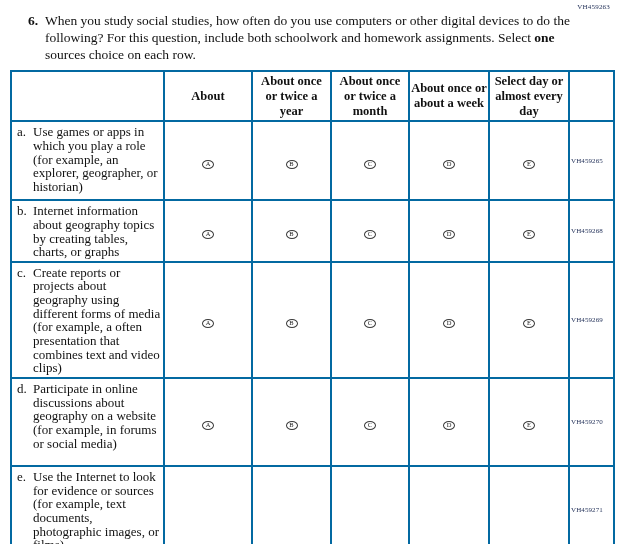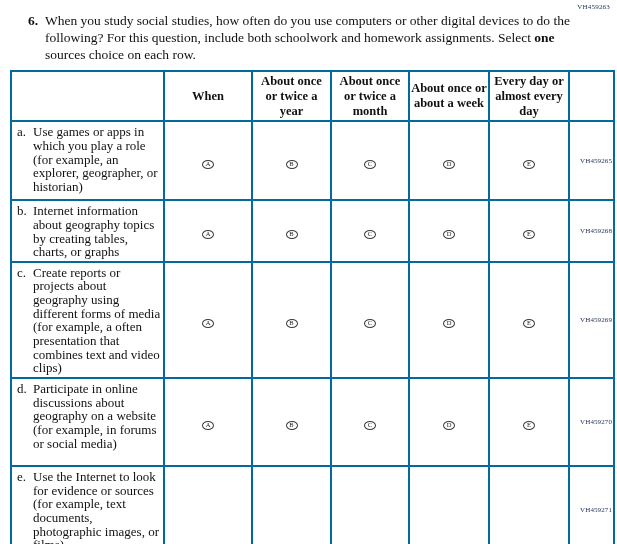--- a/index.html
+++ b/index.html
@@ -45,21 +45,21 @@
   td.opt{text-align:center;vertical-align:middle;padding:0;}
   .bubble{
     display:inline-flex;align-items:center;justify-content:center;
     width:12px;height:9px;
     border:1px solid #3a3a3a;border-radius:50%;
     box-sizing:border-box;
     font-size:6.5px;line-height:1;color:#222;
     background:#fff;cursor:pointer;
   }
   td.code{
-    text-align:right;vertical-align:middle;
+    text-align:left;vertical-align:middle;
     font-size:7px;color:#27355c;padding:0 1px;
     letter-spacing:0.1px;
   }
 </style>
 </head>
 <body>
 
 <div id="page">
 
   <div class="corner-code">VH459263</div>
@@ -74,25 +74,25 @@
       <col style="width:88px">
       <col style="width:79px">
       <col style="width:78px">
       <col style="width:80px">
       <col style="width:80px">
       <col style="width:45px">
     </colgroup>
     <tbody>
         <tr style="height:47px;">
       <th></th>
-      <th>When</th>
+      <th>About</th>
       <th>About once or twice a year</th>
       <th>About once or twice a month</th>
       <th>About once or about a week</th>
-      <th>Every day or almost every day</th>
+      <th>Select day or almost every day</th>
       <th></th>
     </tr>
 
     <tr style="height:79px;">
       <td class="label"><span class="rl">a.</span><span>Use games or apps in which you play a role (for example, an explorer, geographer, or historian)</span></td>
       <td class="opt"><span class="bubble">
               <span>A</span>
             </span></td>
       <td class="opt"><span class="bubble">
               <span>B</span>

